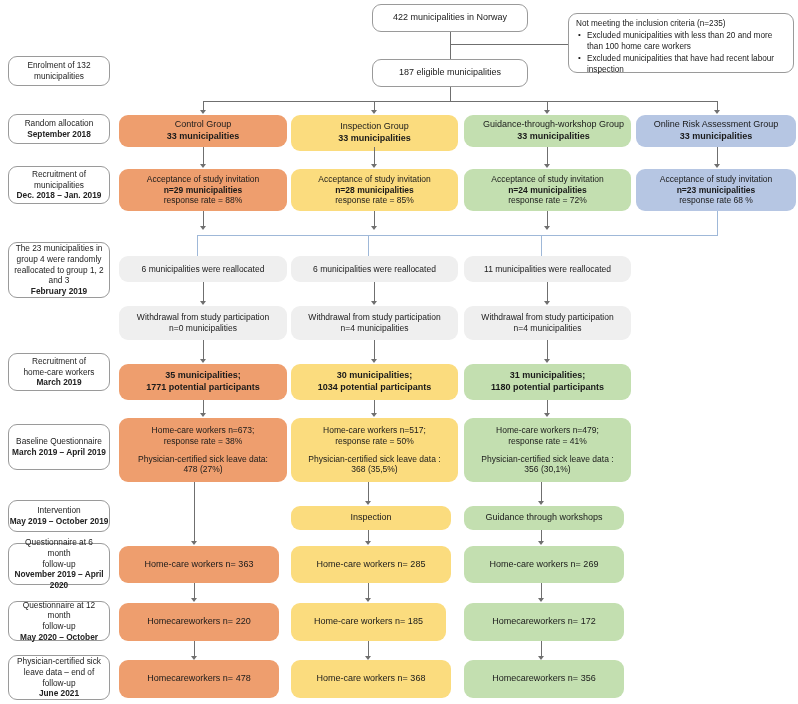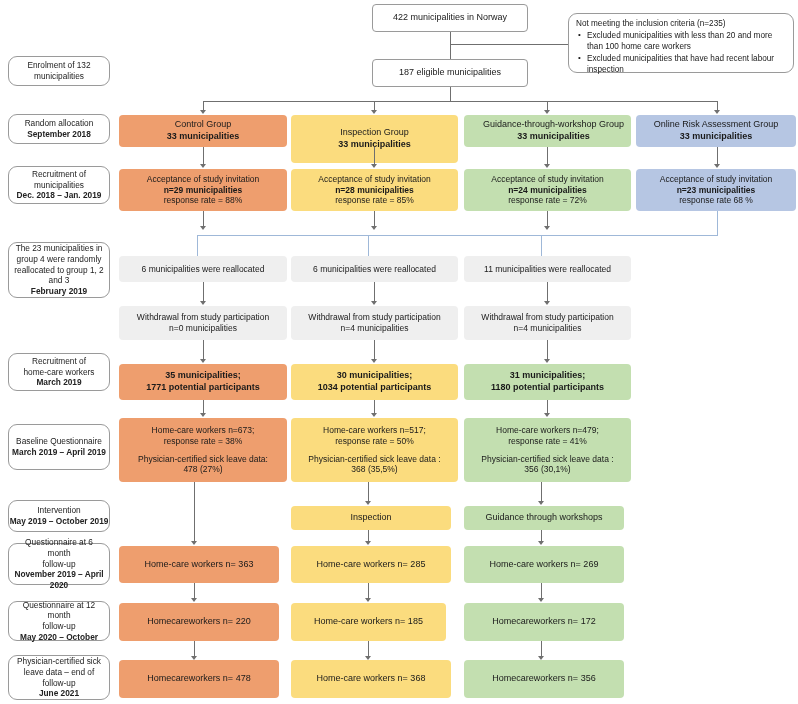--- a/index.html
+++ b/index.html
@@ -19,21 +19,21 @@
     overflow: hidden;
   }
   .box {
     position: absolute;
     box-sizing: border-box;
     display: flex;
     flex-direction: column;
     align-items: center;
     justify-content: center;
     text-align: center;
-    border-radius: 4px;
+    border-radius: 9px;
     line-height: 1.28;
     padding: 2px 4px;
   }
   
   .stage {
     background: #ffffff;
     border: 1px solid #9a9a9a;
     border-radius: 9px;
     font-size: 8.3px;
     color: #222;
@@ -200,21 +200,21 @@
   <div class="arrow" style="left:371px; top:110px;"></div>
   <div class="vline" style="left:547px; top:101px; height:10px;"></div>
   <div class="arrow" style="left:544px; top:110px;"></div>
   <div class="vline" style="left:717px; top:101px; height:10px;"></div>
   <div class="arrow" style="left:714px; top:110px;"></div>
 
   <div class="box c-control t9" style="left:119px; top:115px; width:168px; height:32px;">
     <span class="ln">Control Group</span>
     <span class="ln bold">33 municipalities</span>
   </div>
-  <div class="box c-insp t9" style="left:291px; top:115px; width:167px; height:48px;">
+  <div class="box c-insp t9" style="left:291px; top:115px; width:167px; height:36px;">
     <span class="ln">Inspection Group</span>
     <span class="ln bold">33 municipalities</span>
   </div>
   <div class="box c-guid t9" style="left:464px; top:115px; width:167px; height:32px;padding-left:16px;">
     <span class="ln">Guidance-through-workshop Group</span>
     <span class="ln bold">33 municipalities</span>
   </div>
   <div class="box c-online t9" style="left:636px; top:115px; width:160px; height:32px;">
     <span class="ln">Online Risk Assessment Group</span>
     <span class="ln bold">33 municipalities</span>

